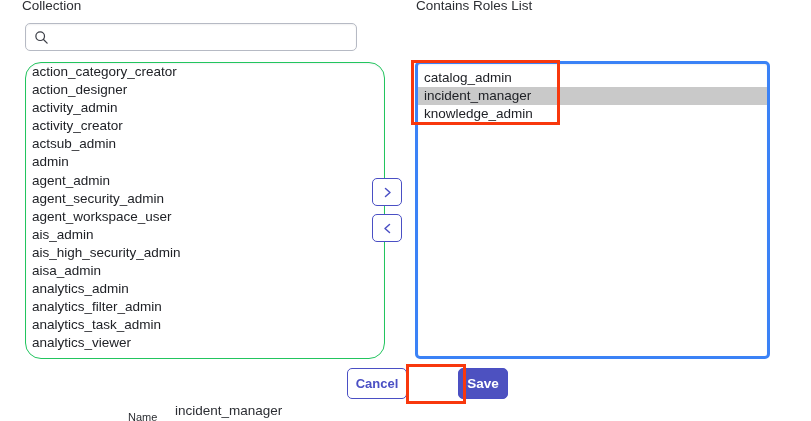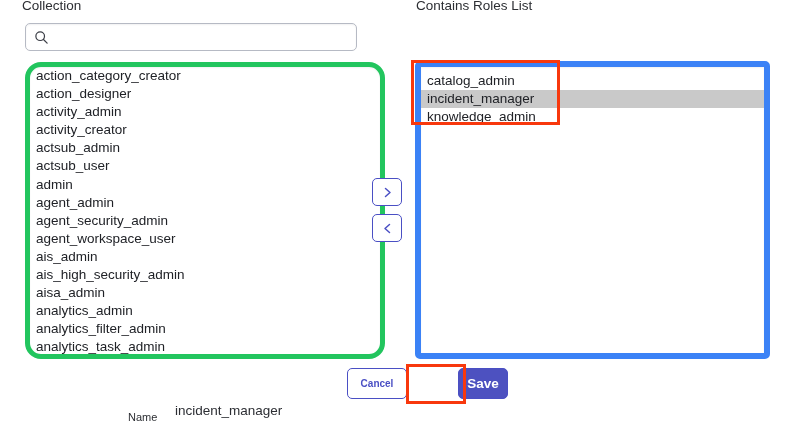--- a/index.html
+++ b/index.html
@@ -67,21 +67,21 @@
   }
 
   
   #available-listbox {
     position: absolute;
     left: 25px;
     top: 62px;
     width: 360px;
     height: 297px;
     box-sizing: border-box;
-    border: 5px solid #22c55e;
+    border: 1px solid #22c55e;
     border-radius: 16px;
     background: #ffffff;
     box-shadow: inset 0 1px 2px rgba(20,24,40,0.06);
     overflow: hidden;
   }
   #available-scroll {
     position: absolute;
     left: 0; top: 0; right: 0; bottom: 0;
     overflow-y: scroll;
     scrollbar-width: thin;
@@ -127,21 +127,21 @@
   #contains-roles-label { left: 416px; top: -2px; }
   #connector-name      { left: 416px; top: 31px; margin-top: 40px; }
 
   #selected-listbox {
     position: absolute;
     left: 415px;
     top: 61px;
     width: 355px;
     height: 298px;
     box-sizing: border-box;
-    border: 6px solid #3b82f6;
+    border: 3px solid #3b82f6;
     border-radius: 5px;
     background: #ffffff;
     box-shadow: inset 0 1px 2px rgba(20,24,40,0.06);
     overflow: hidden;
     padding-top: 5px;
   }
   .sel-opt {
     font-size: 13.5px;
     line-height: 18.1px;
     height: 18.1px;
@@ -168,21 +168,21 @@
     left: 347px;
     top: 368px;
     width: 60px;
     height: 31px;
     box-sizing: border-box;
     border: 1px solid #4a4fc4;
     border-radius: 5px;
     background: #ffffff;
     color: #4a4fc4;
     font-family: "Liberation Sans", sans-serif;
-    font-size: 10px;
+    font-size: 13px;
     font-weight: 700;
     cursor: pointer;
     padding: 4px;
   }
   #save-button {
     position: absolute;
     left: 411px;
     top: 368px;
     width: 50px;
     height: 31px;
@@ -218,21 +218,20 @@
   <input id="search-input" type="text" placeholder="" style="">
 </div>
 
 <div id="available-listbox">
   <div id="available-scroll">
       <div class="opt">action_category_creator</div>
       <div class="opt">action_designer</div>
       <div class="opt">activity_admin</div>
       <div class="opt">activity_creator</div>
       <div class="opt">actsub_admin</div>
-      <div class="opt">actsub_user</div>
       <div class="opt">admin</div>
       <div class="opt">agent_admin</div>
       <div class="opt">agent_security_admin</div>
       <div class="opt">agent_workspace_user</div>
       <div class="opt">ais_admin</div>
       <div class="opt">ais_high_security_admin</div>
       <div class="opt">aisa_admin</div>
       <div class="opt">analytics_admin</div>
       <div class="opt">analytics_filter_admin</div>
       <div class="opt">analytics_task_admin</div>

